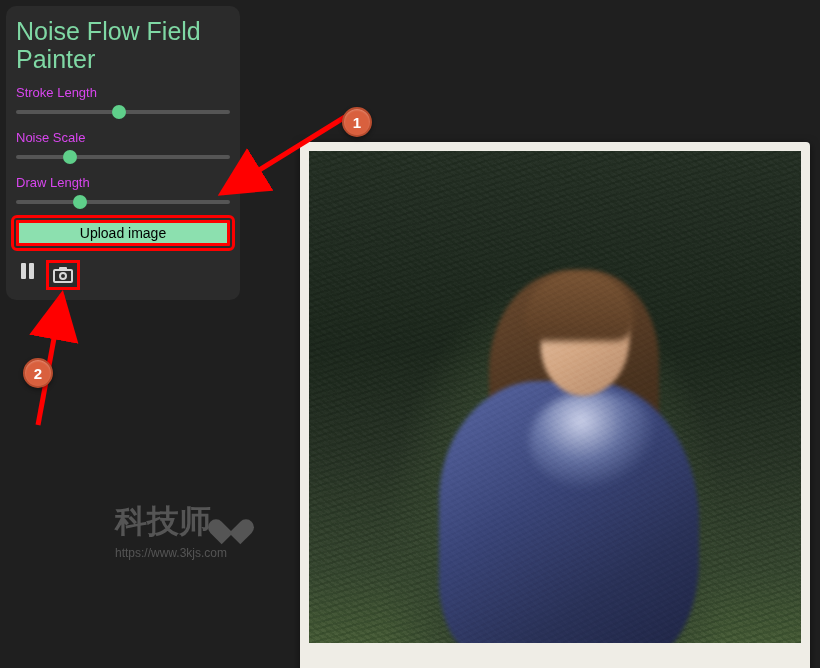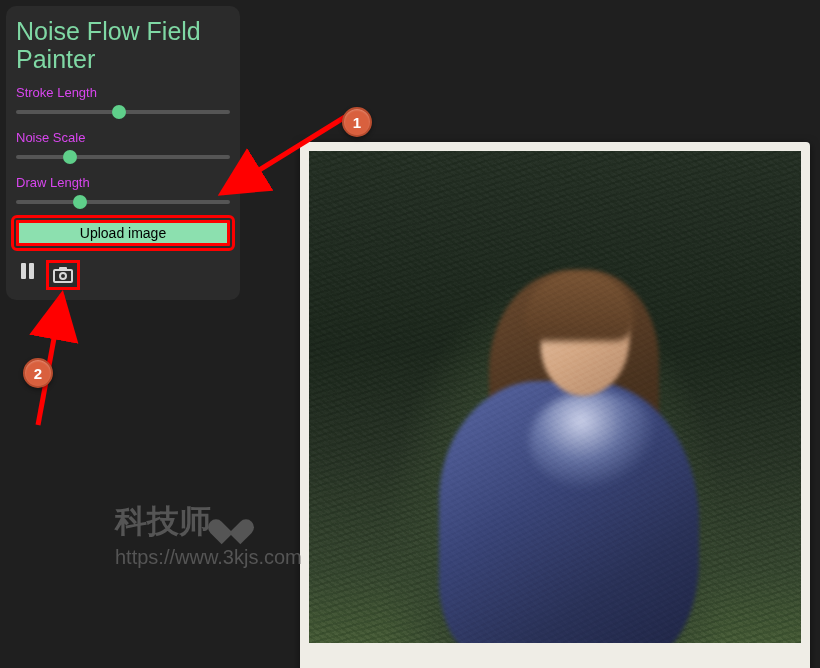--- a/index.html
+++ b/index.html
@@ -271,21 +271,21 @@
       content: "";
       position: absolute;
       width: 16px;
       height: 24px;
       background: #555;
       border-radius: 16px 16px 0 0;
     }
     .wm-heart::before { left: 0; transform: rotate(-45deg); transform-origin: 100% 100%; }
     .wm-heart::after  { right: 0; transform: rotate(45deg); transform-origin: 0 100%; }
     .wm-url {
-      font-size: 20px;
+      font-size: 12px;
       margin-top: 2px;
     }
   </style>
 </head>
 <body>
 
 <div class="panel">
   <div class="panel-title">Noise Flow Field Painter</div>
 
   <div class="slider-group">

